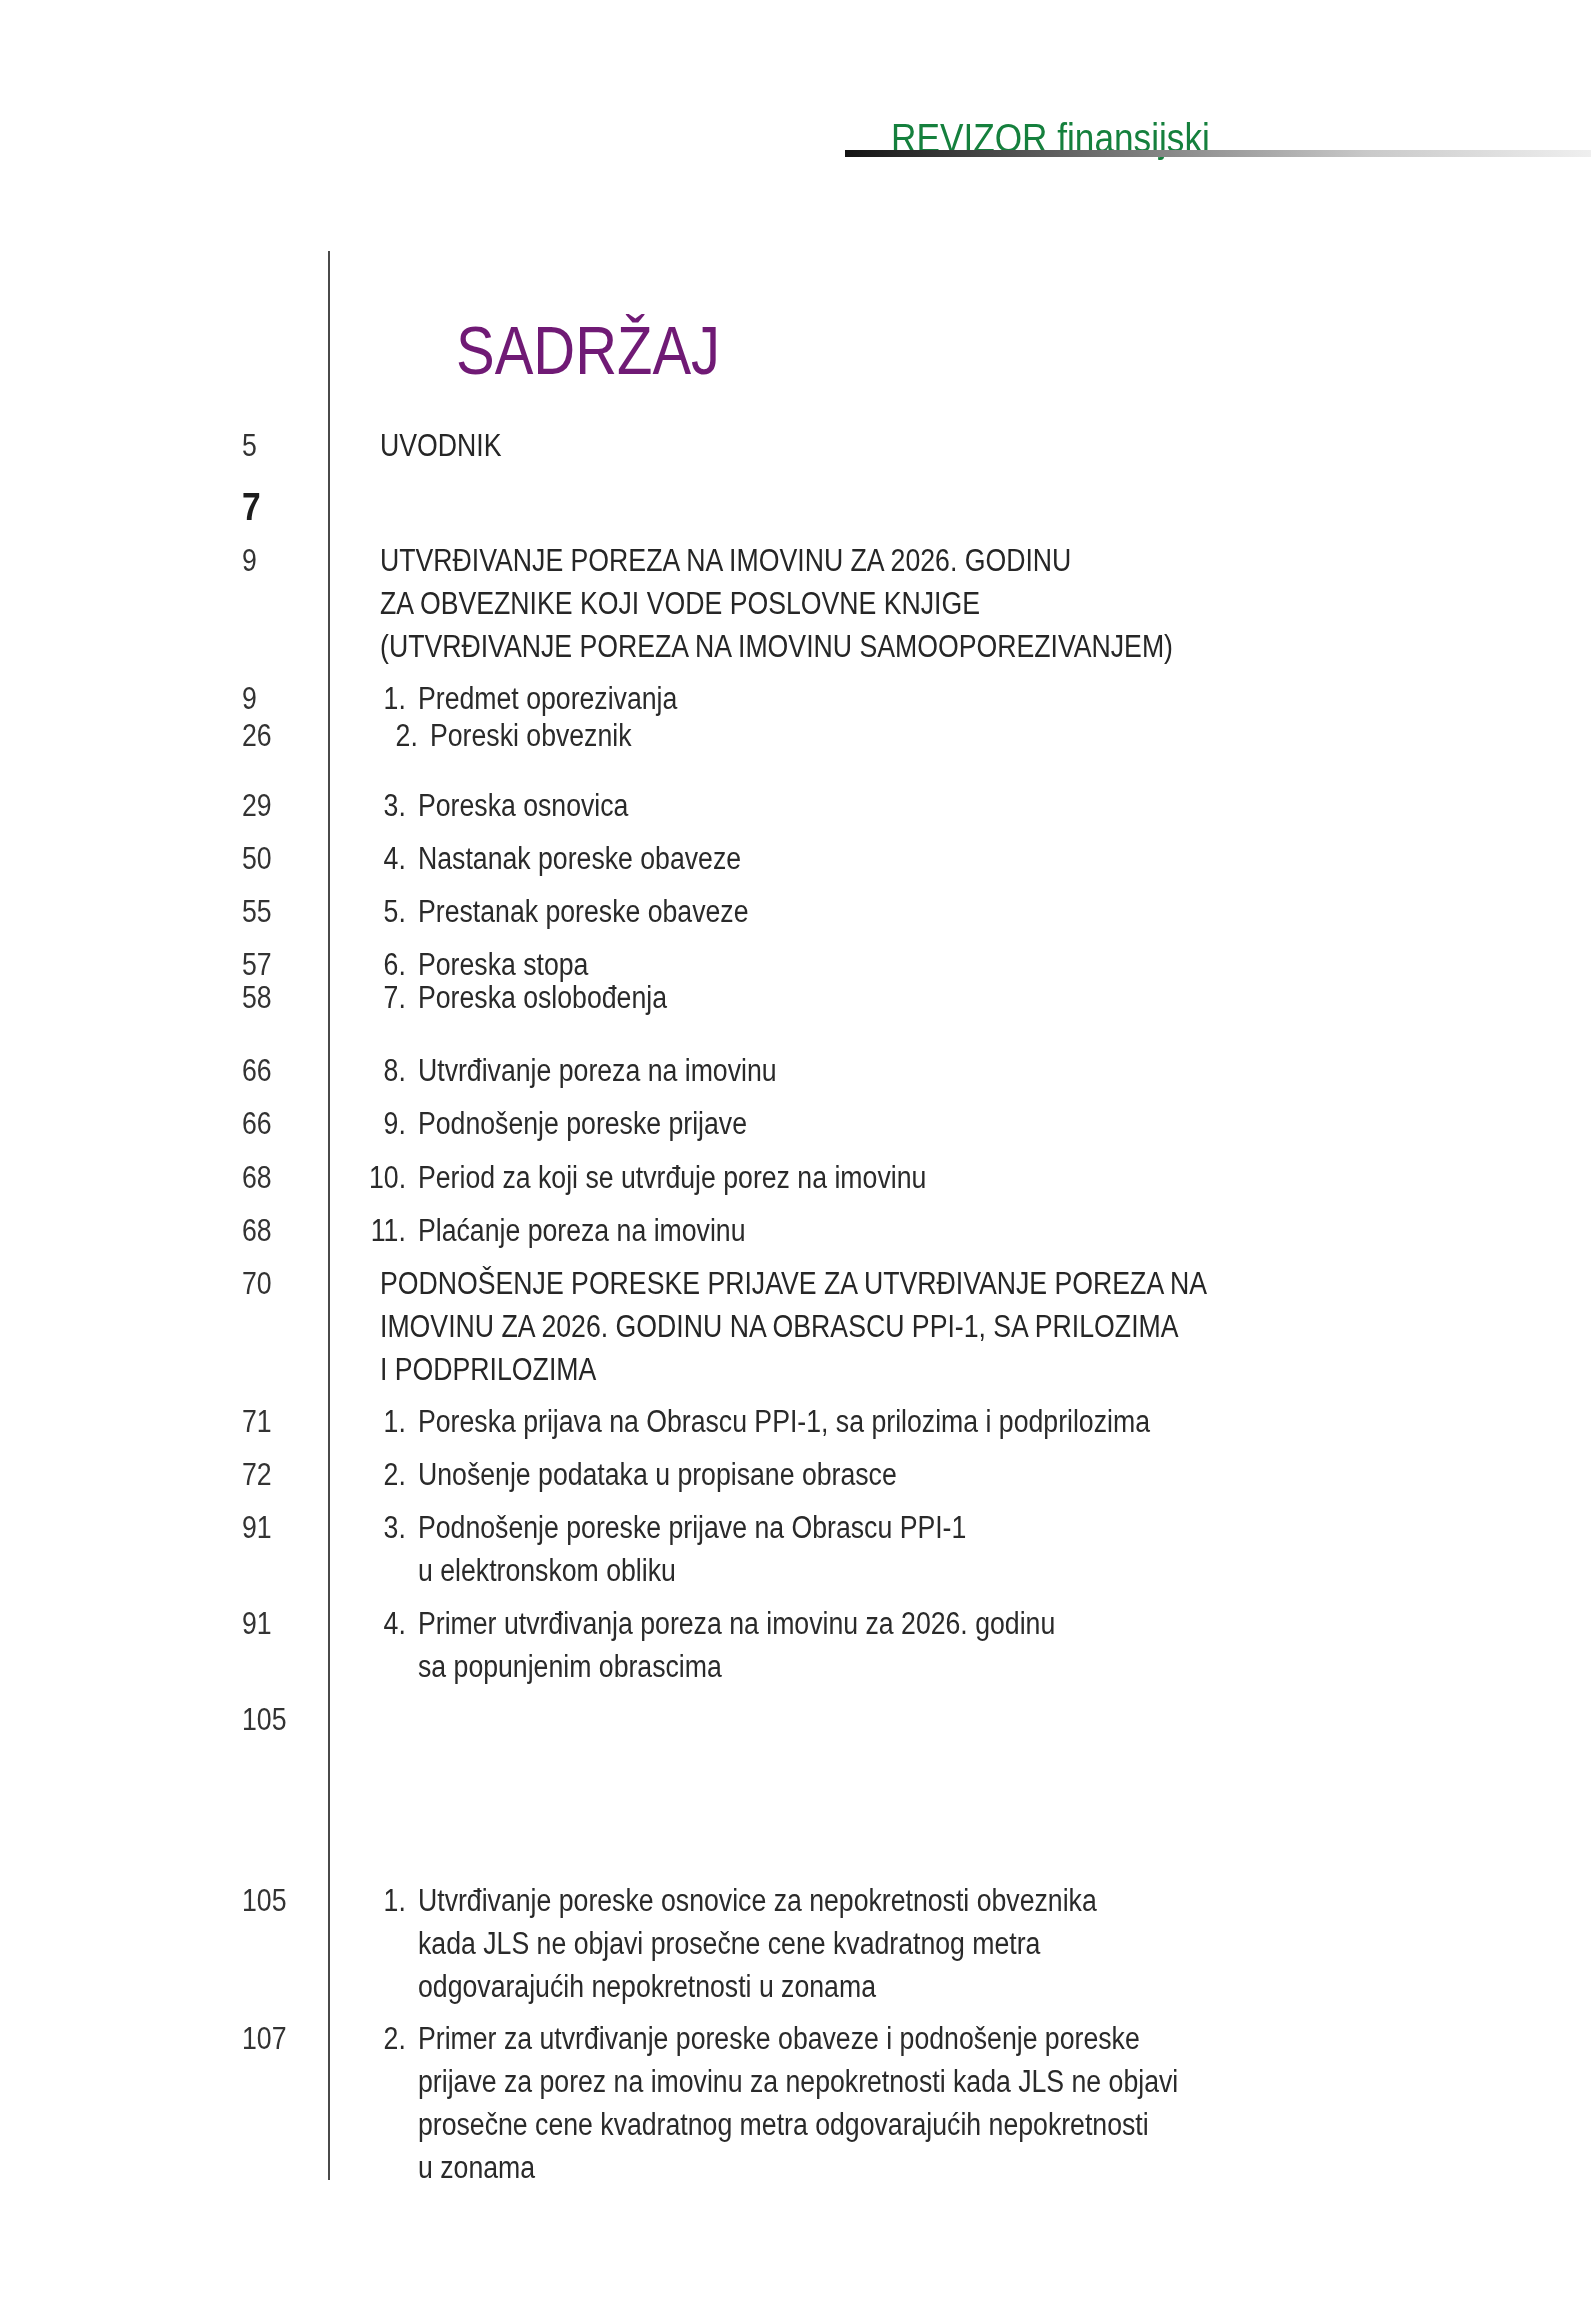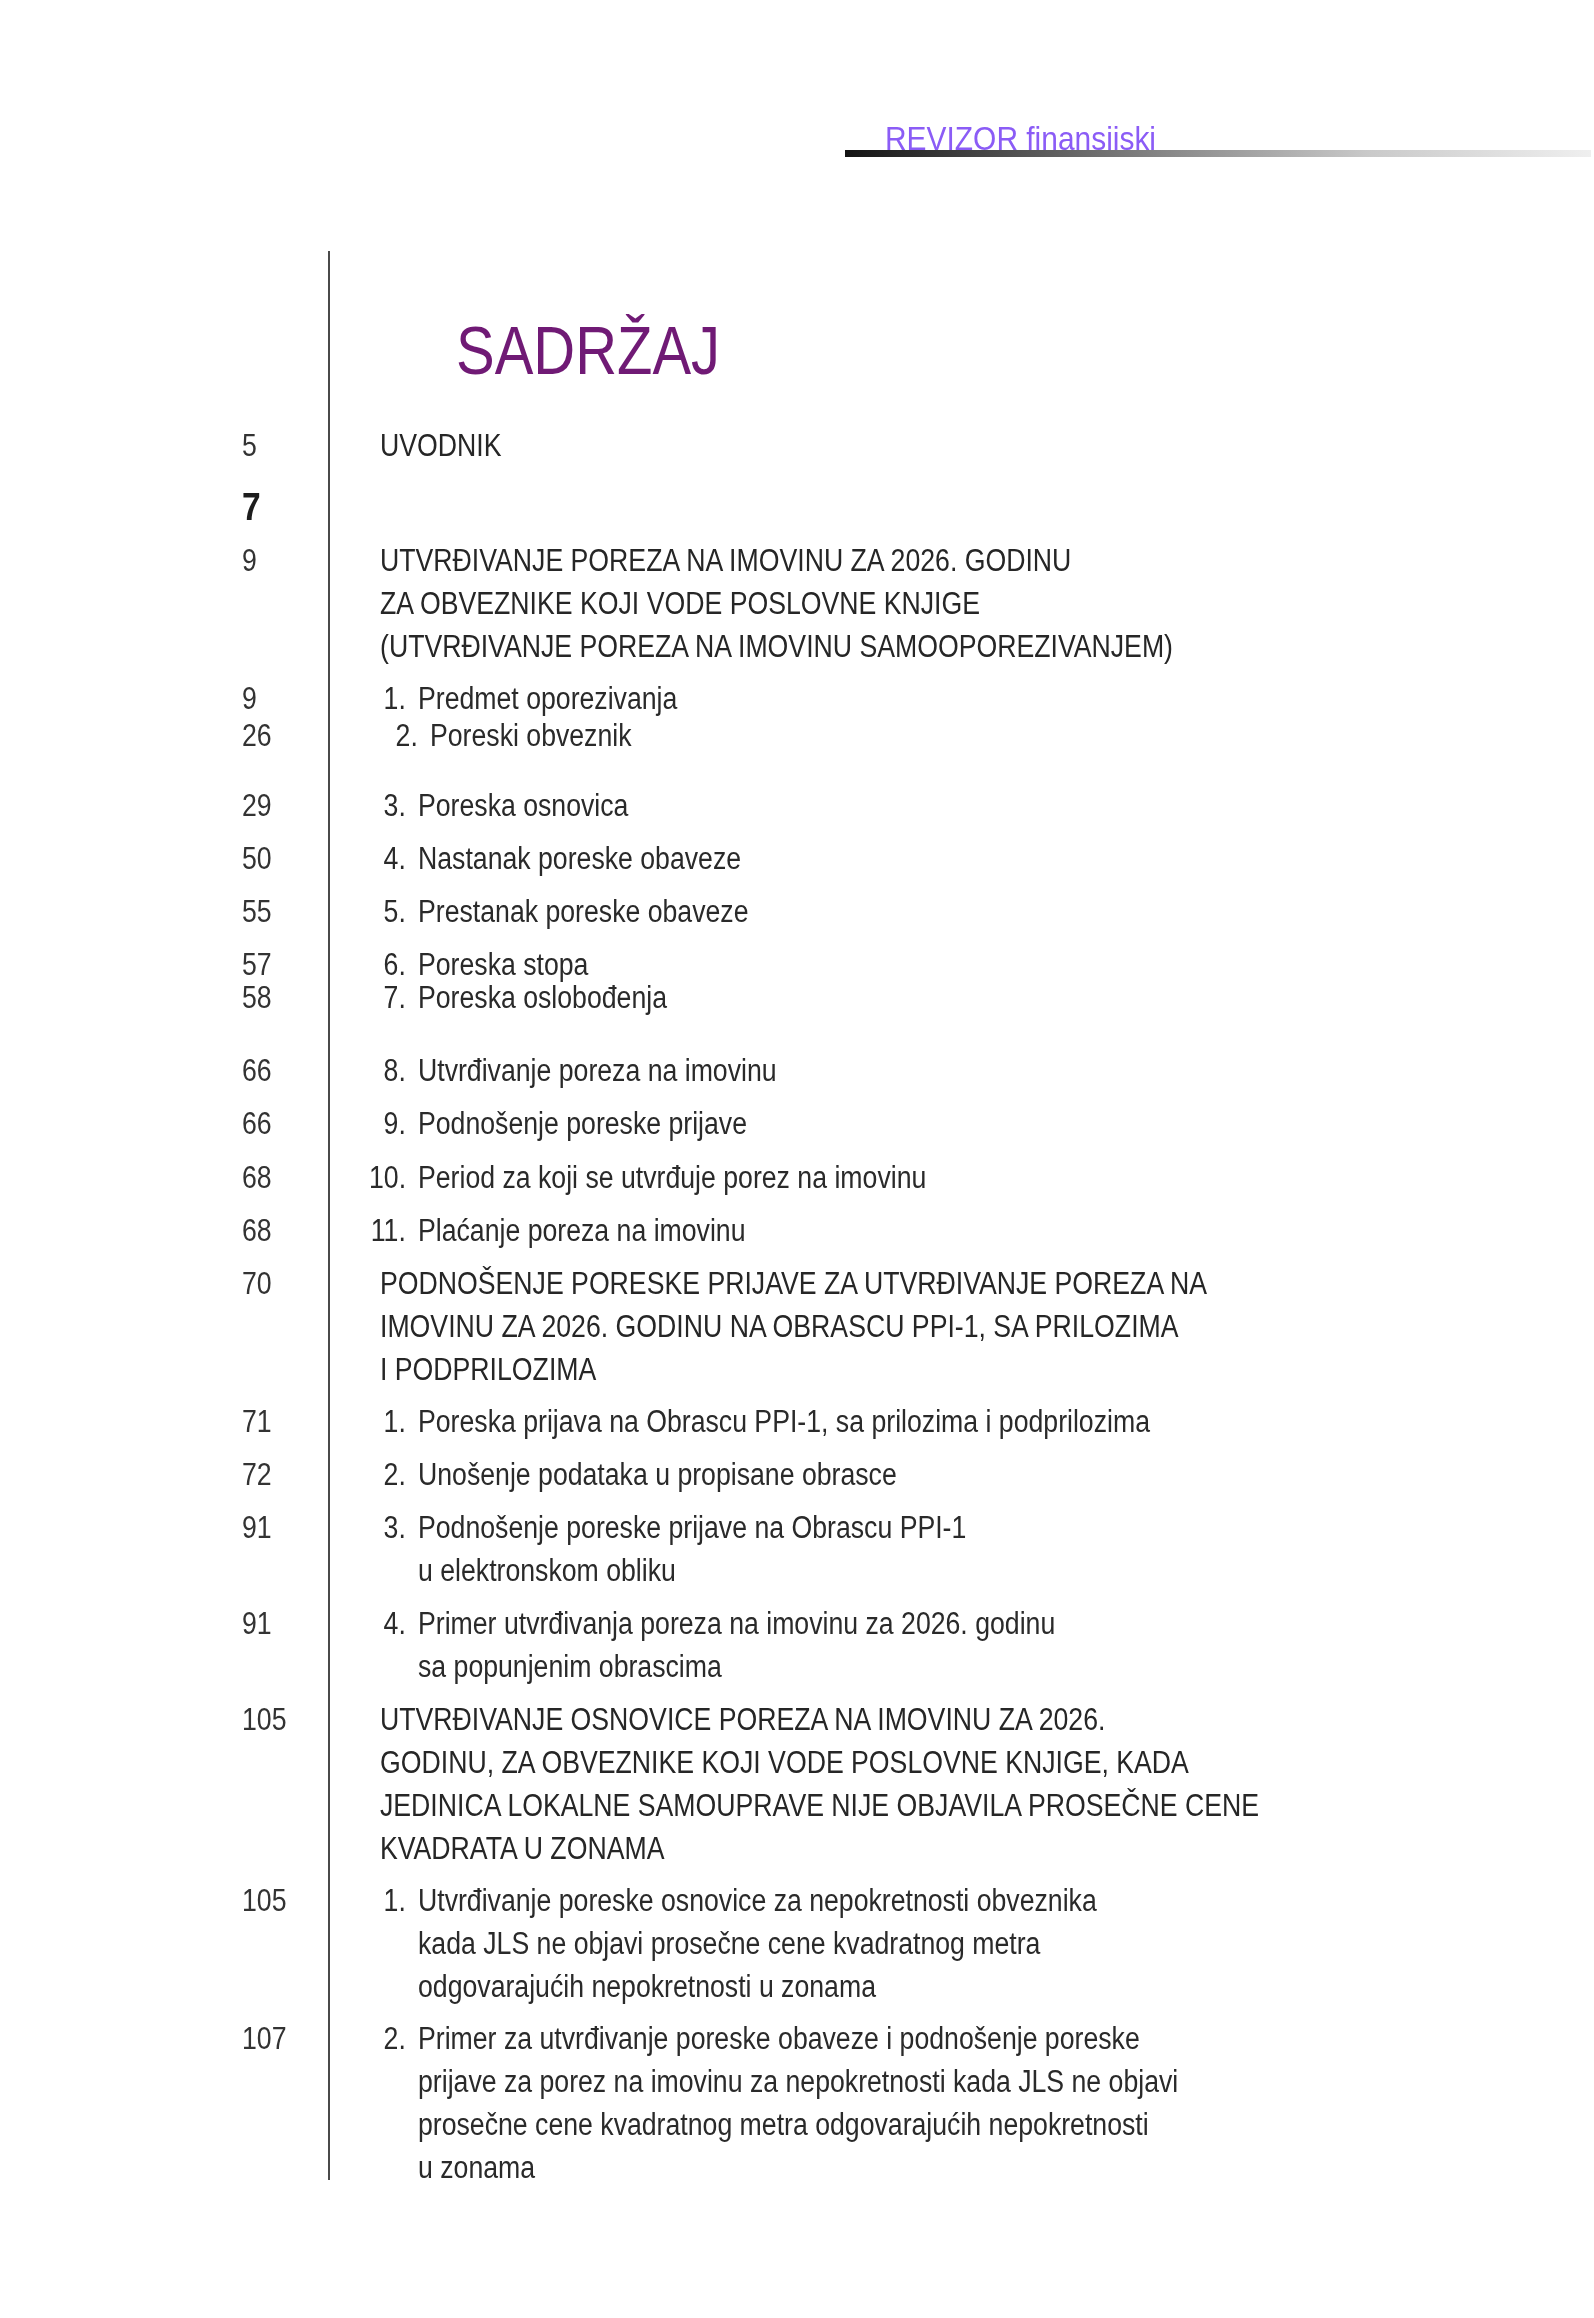--- a/index.html
+++ b/index.html
@@ -7,21 +7,21 @@
     position:relative;
     width:1594px;height:2319px;
     background:#ffffff;
     font-family:"Liberation Sans", sans-serif;
     color:#2a2a2a;
     overflow:hidden;
   }
   
   .journal{
     position:absolute;left:847px;top:84px;
-    font-size:34px;line-height:36px;font-weight:400;color:#8b5cf6;
+    font-size:40px;line-height:36px;font-weight:400;color:#15803d;
     white-space:pre;
   }
   .hdr-rule{
     position:absolute;left:845px;top:150px;width:746px;height:7.4px;
     background:linear-gradient(90deg,#131313 0%,#3c3c3c 15%,#8c8c8c 45%,#c9c9c9 70%,#efefef 100%);
   }
   
   .title{
     position:absolute;left:379px;top:238px;
     font-size:69px;line-height:75px;font-weight:400;color:#701a75;
@@ -216,27 +216,20 @@
       <div class="pnum"><span class="cx">91</span></div>
       <div class="rcontent">
         <span class="inum"><span class="cx-r">4.</span></span>
         <span class="itext"><span class="cx">Primer utvrđivanja poreza na imovinu za 2026. godinu
 sa popunjenim obrascima</span></span>
       </div>
     </div>
 
     <div class="row section" style="top: 1698px;">
       <div class="pnum"><span class="cx">105</span></div>
-      <div class="rcontent">
-
-        <span class="itext"><span class="cx">UTVRĐIVANJE OSNOVICE POREZA NA IMOVINU ZA 2026.
-GODINU, ZA OBVEZNIKE KOJI VODE POSLOVNE KNJIGE, KADA
-JEDINICA LOKALNE SAMOUPRAVE NIJE OBJAVILA PROSEČNE CENE
-KVADRATA U ZONAMA</span></span>
-      </div>
     </div>
 
     <div class="row item" style="top: 1879px;">
       <div class="pnum"><span class="cx">105</span></div>
       <div class="rcontent">
         <span class="inum"><span class="cx-r">1.</span></span>
         <span class="itext"><span class="cx">Utvrđivanje poreske osnovice za nepokretnosti obveznika
 kada JLS ne objavi prosečne cene kvadratnog metra
 odgovarajućih nepokretnosti u zonama</span></span>
       </div>

